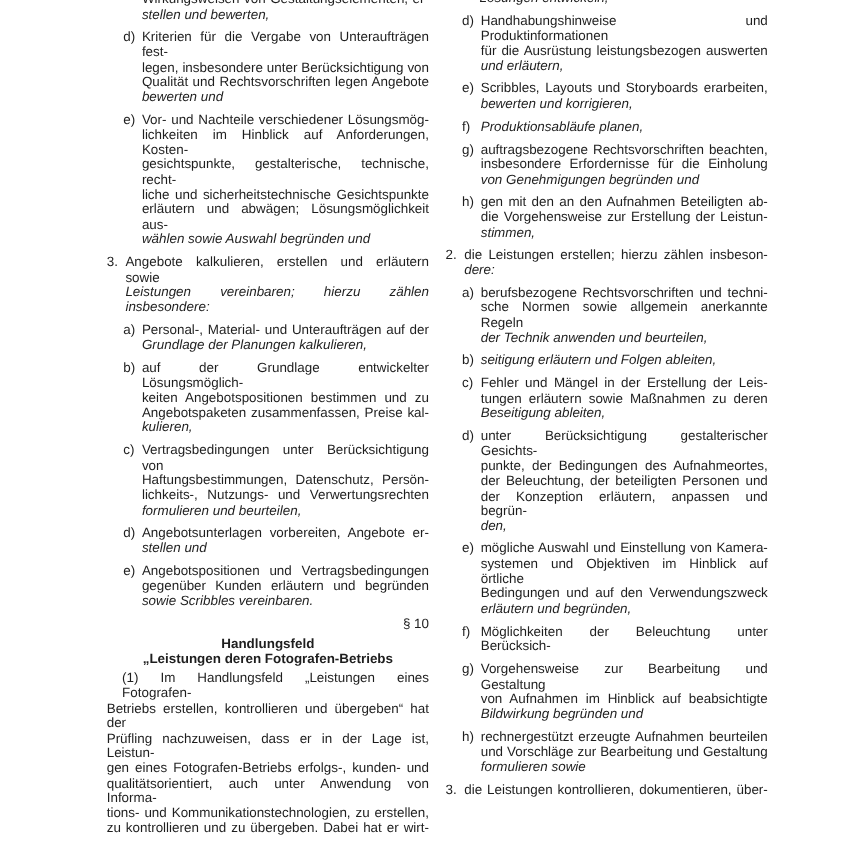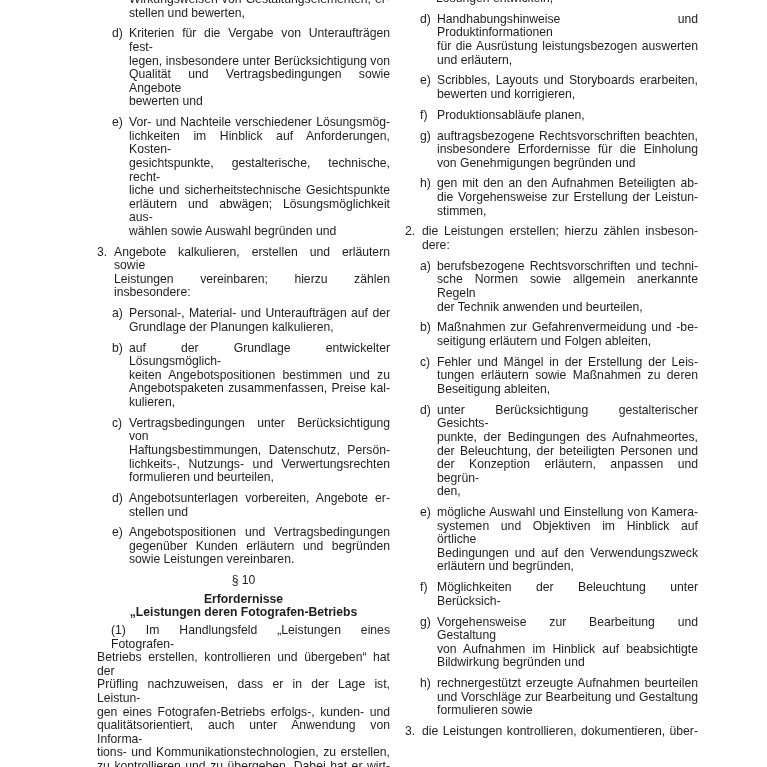--- a/index.html
+++ b/index.html
@@ -38,52 +38,52 @@
       top: 0;
     }
     .sub-item > .marker {
       position: absolute;
       left: 15px;
       top: 0;
     }
     .cont-item { padding-left: 32px; }
 
     .section-no {
-      text-align: center;
+      text-align: right;
       margin-top: 2px;
       margin-bottom: 5px;
     }
     .section-title {
       text-align: center;
       font-weight: bold;
       margin-bottom: 4px;
       line-height: 13.6px;
     }
     .para {
       text-indent: 14px;
       margin-bottom: 7.2px;
     }
     .line { display: block; text-align: justify; text-align-last: justify; }
-    .line.last { text-align-last: left; }
+    .line.last { text-align-last: left; font-style: italic; }
   </style>
 </head>
 <body>
 
 <div class="col col-left">
 
   <div class="item cont-item">
     <span class="line">Wirkungsweisen von Gestaltungselementen, er-</span>
     <span class="line last">stellen und bewerten,</span>
   </div>
 
   <div class="item sub-item">
     <span class="marker">d)</span>
     <span class="line">Kriterien für die Vergabe von Unteraufträgen fest-</span>
     <span class="line">legen, insbesondere unter Berücksichtigung von</span>
-    <span class="line">Qualität und Vertragsbedingungen sowie Angebote</span>
+    <span class="line">Qualität und Rechtsvorschriften legen Angebote</span>
     <span class="line last">bewerten und</span>
   </div>
 
   <div class="item sub-item">
     <span class="marker">e)</span>
     <span class="line">Vor- und Nachteile verschiedener Lösungsmög-</span>
     <span class="line">lichkeiten im Hinblick auf Anforderungen, Kosten-</span>
     <span class="line">gesichtspunkte, gestalterische, technische, recht-</span>
     <span class="line">liche und sicherheitstechnische Gesichtspunkte</span>
     <span class="line">erläutern und abwägen; Lösungsmöglichkeit aus-</span>
@@ -121,26 +121,26 @@
   <div class="item sub-item">
     <span class="marker">d)</span>
     <span class="line">Angebotsunterlagen vorbereiten, Angebote er-</span>
     <span class="line last">stellen und</span>
   </div>
 
   <div class="item sub-item">
     <span class="marker">e)</span>
     <span class="line">Angebotspositionen und Vertragsbedingungen</span>
     <span class="line">gegenüber Kunden erläutern und begründen</span>
-    <span class="line last">sowie Leistungen vereinbaren.</span>
+    <span class="line last">sowie Scribbles vereinbaren.</span>
   </div>
 
   <div class="section-no">§ 10</div>
   <div class="section-title">
-    <div>Erfordernisse</div>
+    <div>Handlungsfeld</div>
     <div>„Leistungen deren Fotografen-Betriebs</div>
   </div>
 
   <div class="para" style="text-indent:0">
     <span class="line" style="padding-left:14px">(1) Im Handlungsfeld „Leistungen eines Fotografen-</span>
     <span class="line">Betriebs erstellen, kontrollieren und übergeben“ hat der</span>
     <span class="line">Prüfling nachzuweisen, dass er in der Lage ist, Leistun-</span>
     <span class="line">gen eines Fotografen-Betriebs erfolgs-, kunden- und</span>
     <span class="line">qualitätsorientiert, auch unter Anwendung von Informa-</span>
     <span class="line">tions- und Kommunikationstechnologien, zu erstellen,</span>
@@ -196,21 +196,20 @@
 
   <div class="item sub-item">
     <span class="marker">a)</span>
     <span class="line">berufsbezogene Rechtsvorschriften und techni-</span>
     <span class="line">sche Normen sowie allgemein anerkannte Regeln</span>
     <span class="line last">der Technik anwenden und beurteilen,</span>
   </div>
 
   <div class="item sub-item">
     <span class="marker">b)</span>
-    <span class="line">Maßnahmen zur Gefahrenvermeidung und -be-</span>
     <span class="line last">seitigung erläutern und Folgen ableiten,</span>
   </div>
 
   <div class="item sub-item">
     <span class="marker">c)</span>
     <span class="line">Fehler und Mängel in der Erstellung der Leis-</span>
     <span class="line">tungen erläutern sowie Maßnahmen zu deren</span>
     <span class="line last">Beseitigung ableiten,</span>
   </div>
 

